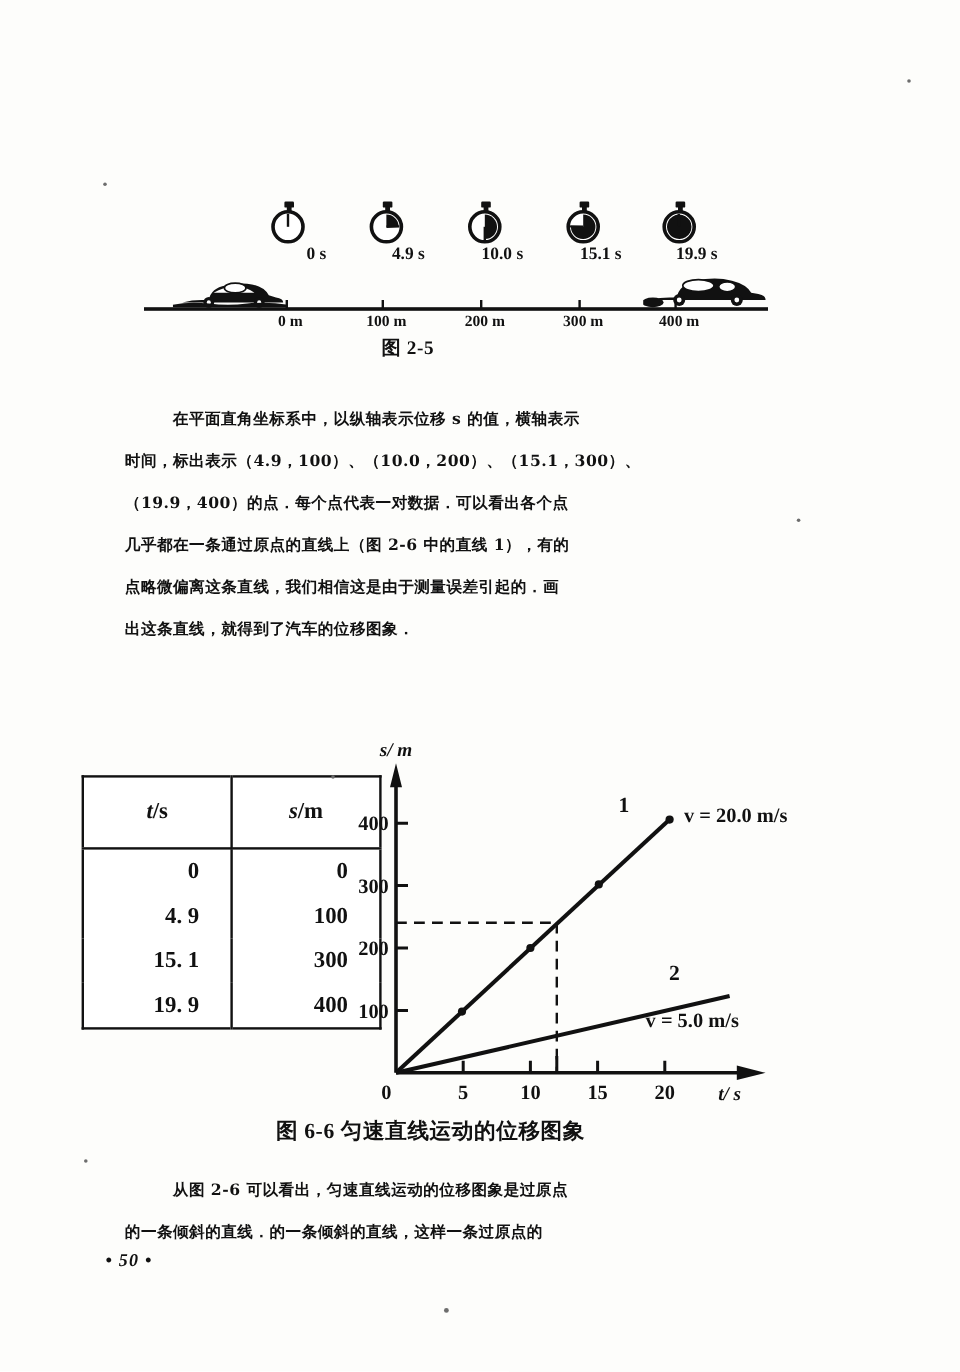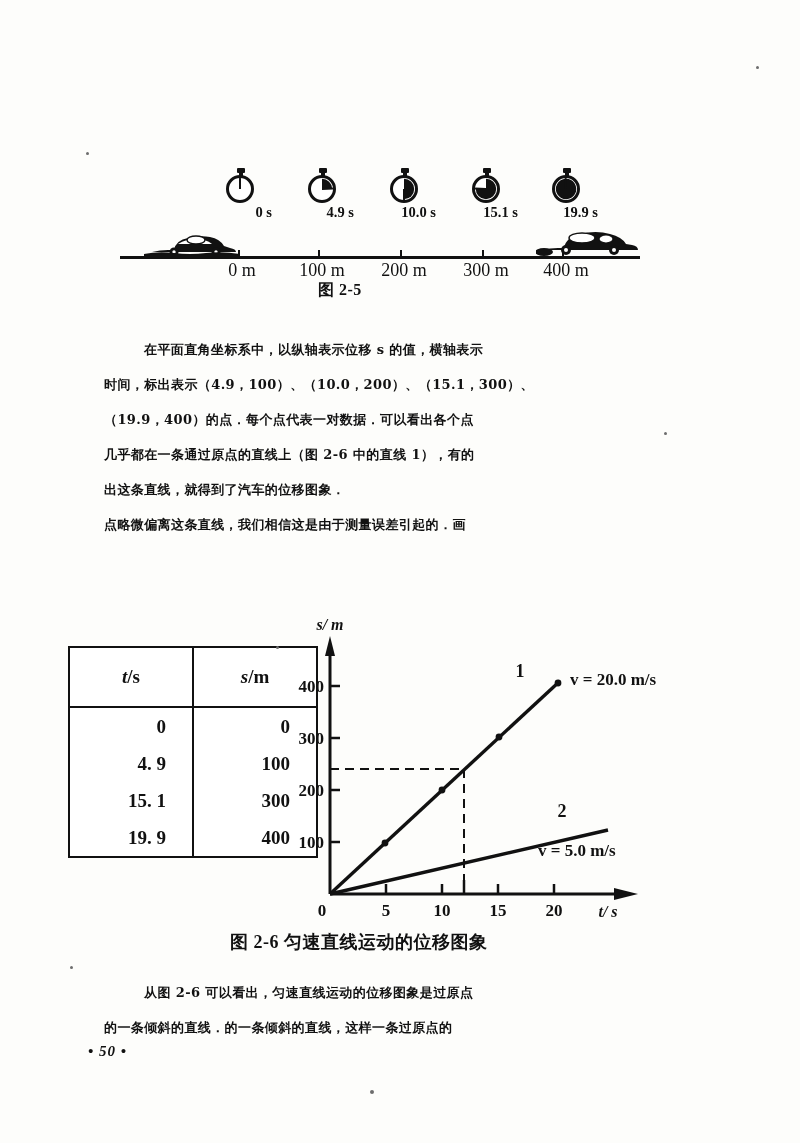--- a/index.html
+++ b/index.html
@@ -106,22 +106,22 @@
     width: 2px;
     height: 7px;
     background: #111;
   }
   .dlabel {
     position: absolute;
     top: 92px;
     width: 70px;
     margin-left: -35px;
     text-align: center;
-    font-size: 18px;
-    font-weight: normal;
+    font-size: 13px;
+    font-weight: bold;
     white-space: nowrap;
   }
   .car { position: absolute; }
 
   
   .caption {
     position: absolute;
     font-size: 16px;
     font-weight: bold;
     letter-spacing: 0.5px;
@@ -303,22 +303,22 @@
     <div class="dlabel" style="left:446px;">400 m</div>
   </div>
 
   <div class="caption" style="left:318px; top:280px;">图    2-5</div>
 
   <div class="para" style="left:104px; top:332px;">
     <span class="ln ind">在平面直角坐标系中，以纵轴表示位移 s 的值，横轴表示</span>
     <span class="ln">时间，标出表示（4.9，100）、（10.0，200）、（15.1，300）、</span>
     <span class="ln">（19.9，400）的点．每个点代表一对数据．可以看出各个点</span>
     <span class="ln">几乎都在一条通过原点的直线上（图 2-6 中的直线 1），有的</span>
+    <span class="ln">点略微偏离这条直线，我们相信这是由于测量误差引起的．画</span>
     <span class="ln">出这条直线，就得到了汽车的位移图象．</span>
-    <span class="ln">点略微偏离这条直线，我们相信这是由于测量误差引起的．画</span>
   </div>
 
   <table id="datatable">
     <tbody>
         <tr>
       <th class="hcell c0 colsep">
         <span class="it">t</span><span>/s</span>
       </th>
       <th class="hcell c1">
         <span class="it">s</span><span>/m</span>
@@ -390,21 +390,21 @@
       <text class="gtxt gaxlabel" x="312" y="305" text-anchor="middle" font-style="italic">t/ s</text>
 
       <text class="gtxt glinenum" x="224" y="65" text-anchor="middle">1</text>
       <text class="gtxt gvlabel" x="274" y="73" text-anchor="start">v = 20.0 m/s</text>
 
       <text class="gtxt glinenum" x="266" y="205" text-anchor="middle">2</text>
       <text class="gtxt gvlabel" x="242" y="244" text-anchor="start">v = 5.0 m/s</text>
     </svg>
   </div>
 
-  <div class="caption" style="left:230px; top:930px; font-size:18px;">图 2-6    匀速直线运动的位移图象</div>
+  <div class="caption" style="left:230px; top:930px; font-size:18px;">图 6-6    匀速直线运动的位移图象</div>
 
   <div class="para" style="left:104px; top:975px;">
     <span class="ln ind">从图 2-6 可以看出，匀速直线运动的位移图象是过原点</span>
     <span class="ln">的一条倾斜的直线．的一条倾斜的直线，这样一条过原点的</span>
   </div>
 
   <div id="pagenum">• 50 •</div>
 
   <div class="speck" style="left:86px;top:152px;width:3px;height:3px;"></div>
   <div class="speck" style="left:756px;top:66px;width:3px;height:3px;"></div>

